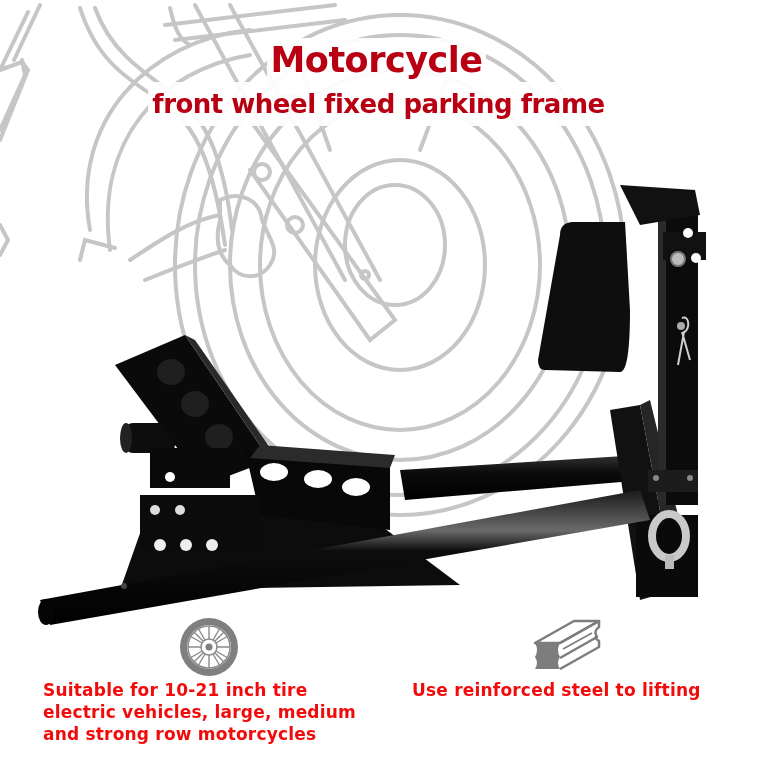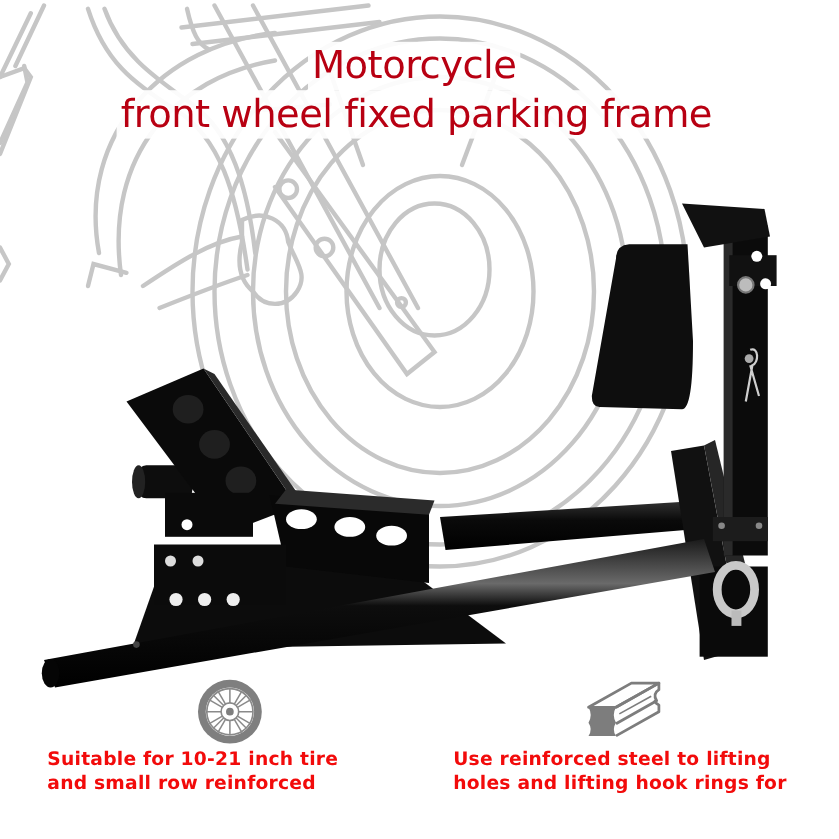--- a/index.html
+++ b/index.html
@@ -11,33 +11,33 @@
       font-family: "DejaVu Sans", sans-serif;
     }
     .bg-drawing { position: absolute; left: 0; top: 0; width: 763px; height: 763px; }
     .product { position: absolute; left: 0; top: 0; width: 763px; height: 763px; }
     .title {
       position: absolute;
       left: 0; top: 38px; width: 763px;
       color: #b80012;
       text-align: center;
       font-family: "DejaVu Sans", sans-serif;
-      font-weight: normal;
+      font-weight: bold;
       letter-spacing: -0.5px;
     }
     .title .line1 {
       display: inline-block;
       font-size: 35px; line-height: 44px;
       background: rgba(255,255,255,0.92);
       padding: 0 4px;
       margin-left: -10px;
     }
     .title .line2 {
       display: inline-block;
-      font-size: 35px; line-height: 44px;
+      font-size: 26px; line-height: 44px;
       background: rgba(255,255,255,0.92);
       padding: 0 4px;
       margin-top: 0;
       margin-left: -6px;
       text-align: right;
     }
     .feature-icon { position: absolute; }
     .icon-wheel { left: 178px; top: 616px; width: 62px; height: 62px; }
     .icon-steel { left: 530px; top: 613px; width: 74px; height: 60px; }
     .feature-text {
@@ -199,21 +199,21 @@
   <svg class="feature-icon icon-steel" viewBox="0 0 74 60">
     <path d="M5 30 L30 30 Q26 37 30 44 Q26 50 30 56 L5 56 Q9 50 5 44 Q9 37 5 30 Z" fill="#7d7d7d"></path>
     <path d="M5 30 L44 8 L69 8 L30 30 Z" fill="none" stroke="#7d7d7d" stroke-width="2.5" stroke-linejoin="round"></path>
     <path d="M30 30 L69 8 L69 14 Q63 18 67 24 L30 45" fill="none" stroke="#7d7d7d" stroke-width="2.5" stroke-linejoin="round"></path>
     <path d="M30 56 L69 34 L69 28 Q63 24 67 24" fill="none" stroke="#7d7d7d" stroke-width="2.5" stroke-linejoin="round"></path>
     <path d="M33 36 L62 20" stroke="#7d7d7d" stroke-width="1.5"></path>
   </svg>
 
   <div class="feature-text feature-left">
     <span>Suitable for 10-21 inch tire</span>
-    <span>and small row reinforced</span>
+    <span>electric vehicles, large, medium</span>
+    <span>and strong row motorcycles</span>
   </div>
 
   <div class="feature-text feature-right">
     <span>Use reinforced steel to lifting</span>
-    <span>holes and lifting hook rings for</span>
   </div>
 
 </div>
 
 </body></html>

